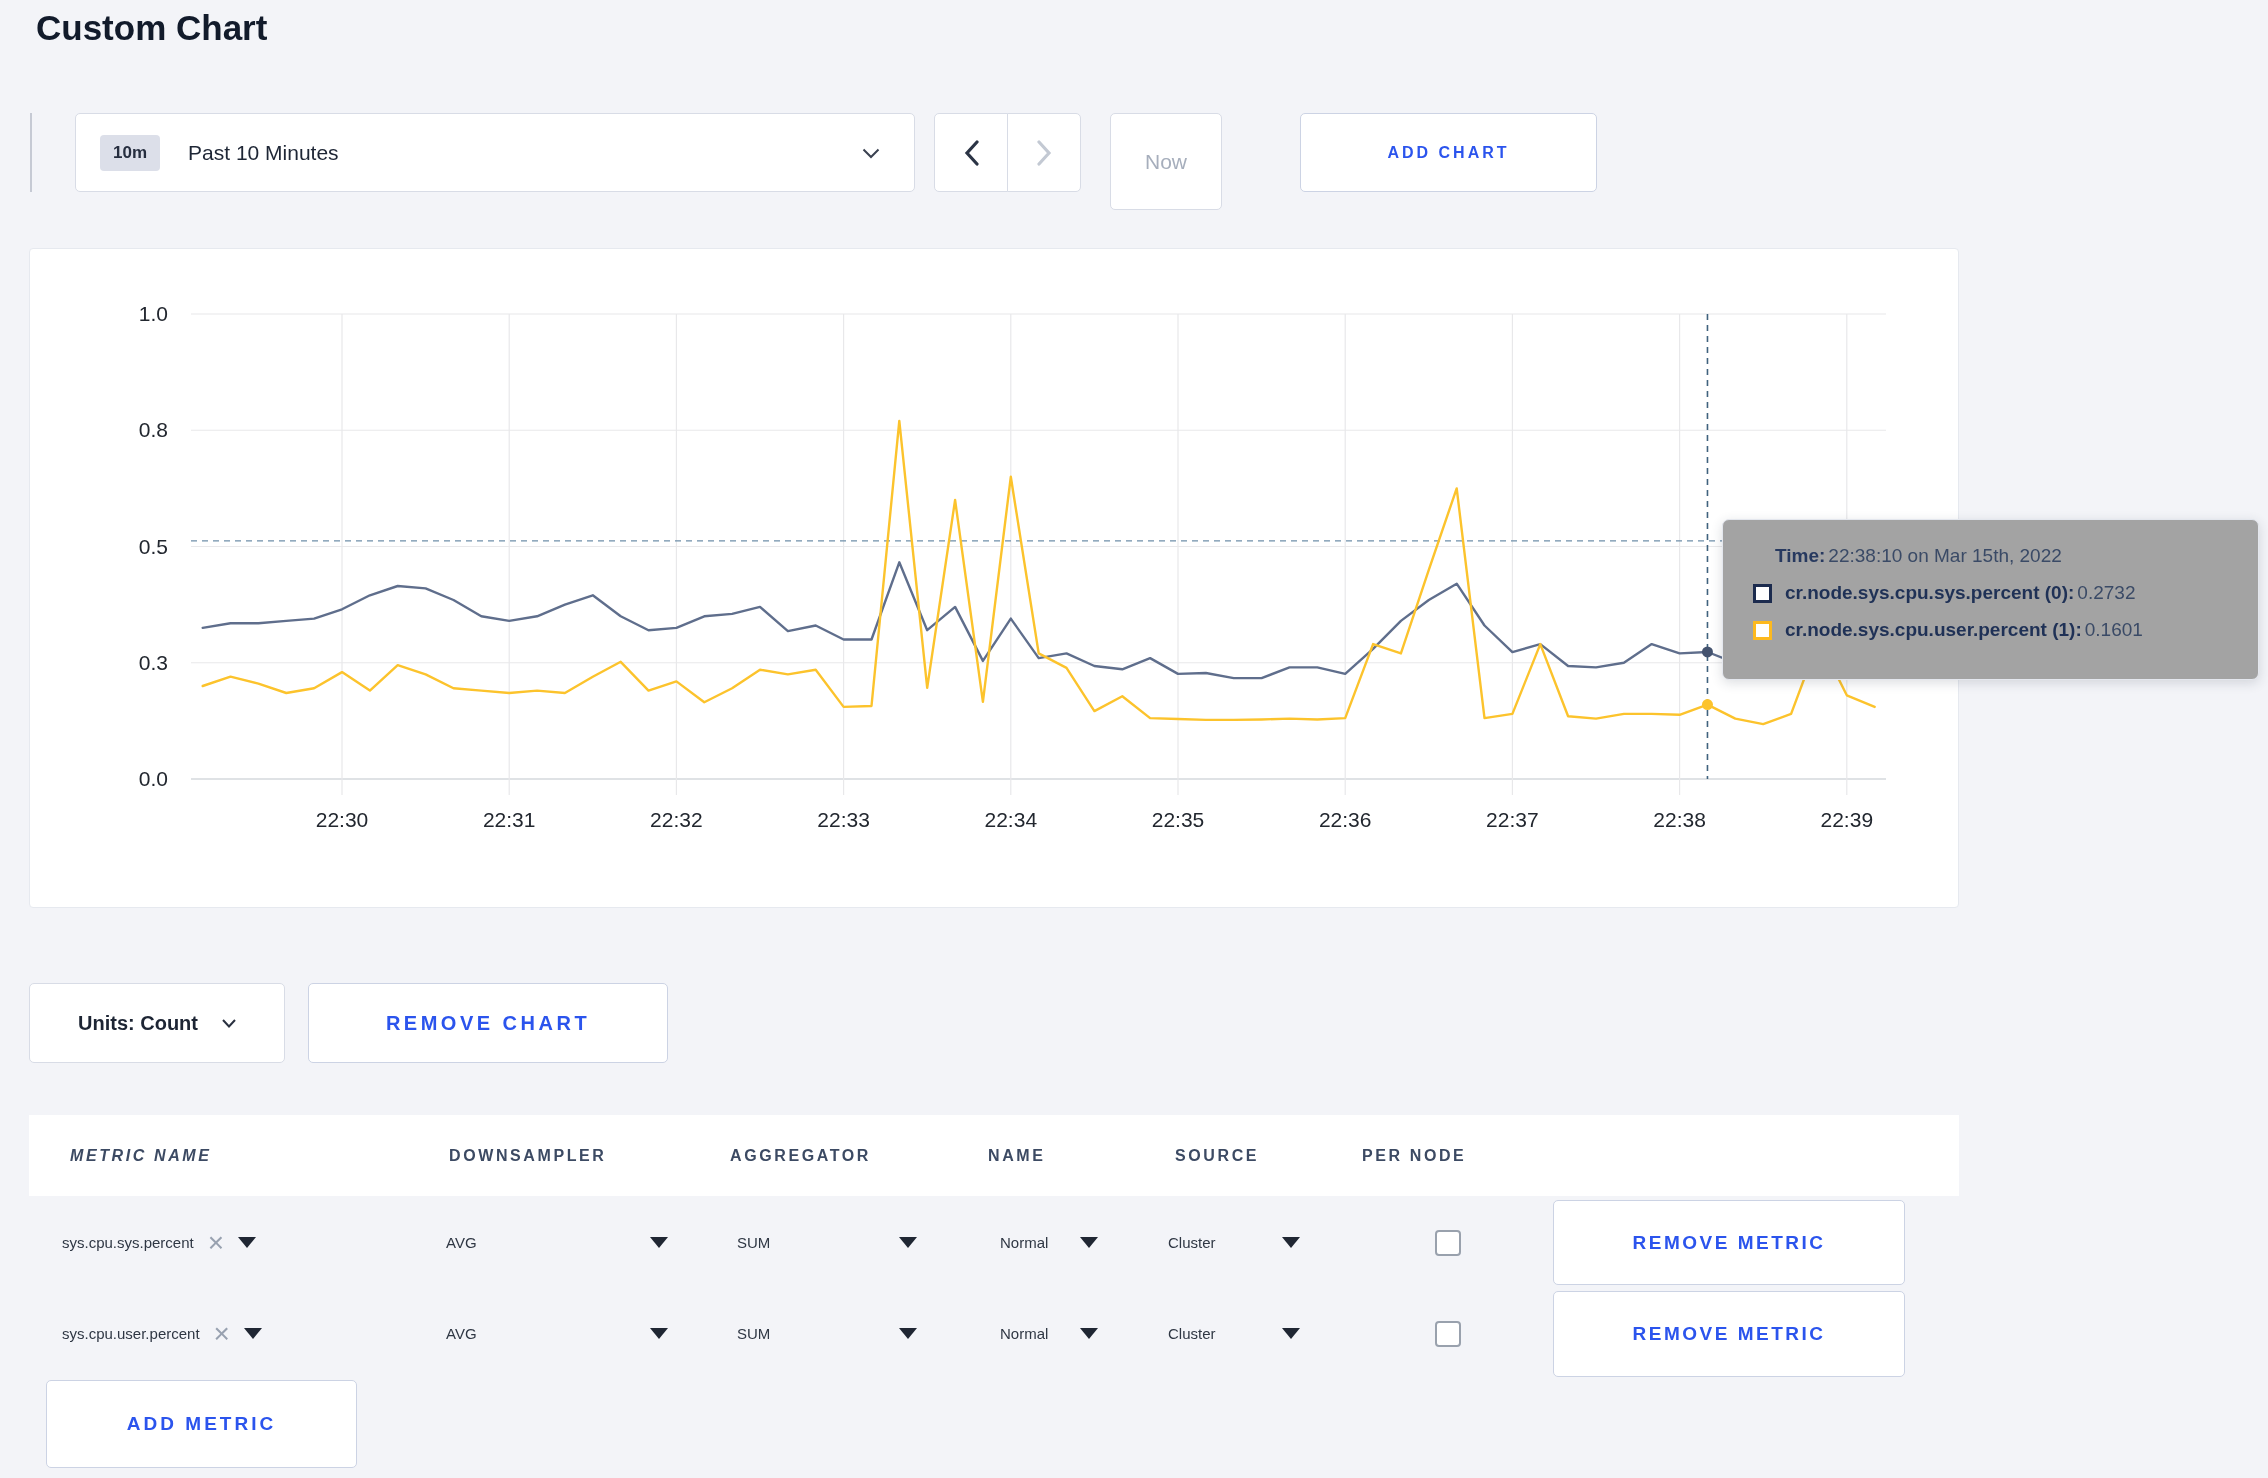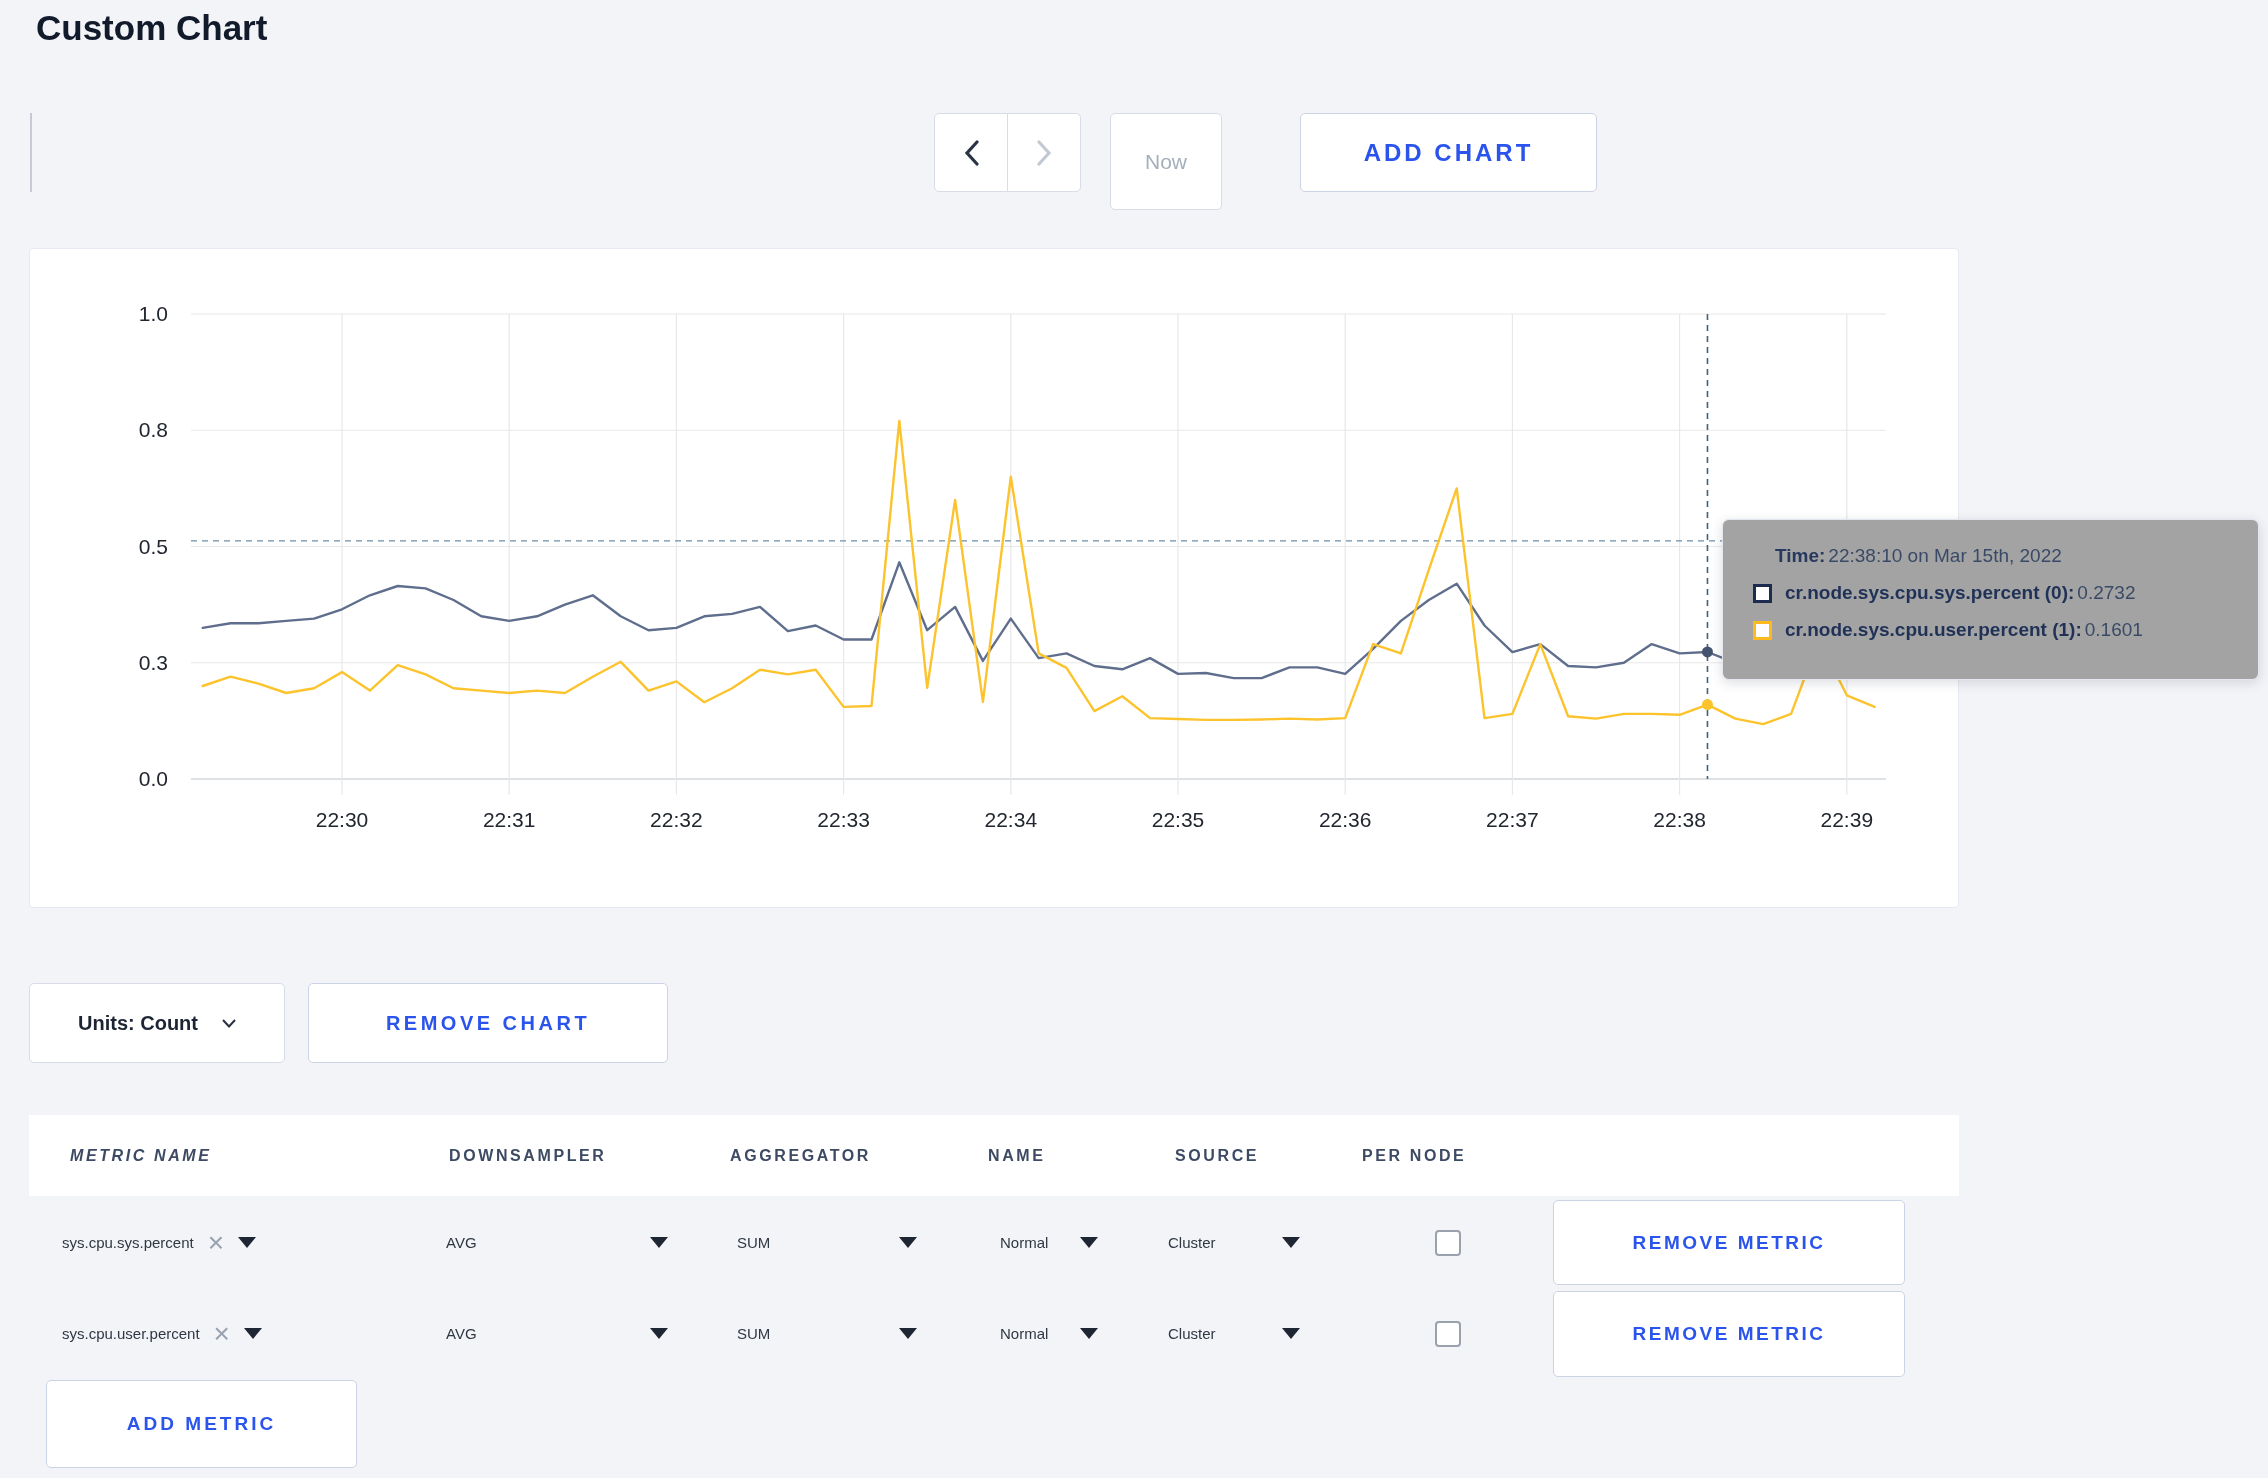--- a/index.html
+++ b/index.html
@@ -43,37 +43,44 @@
 </style>
 </head>
 <body>
 
 <div id="app">
 
   <h1 id="page-title" class="abs" style="left:36px;top:8px;">Custom Chart</h1>
 
   <div class="abs" style="left:30px;top:113px;width:2px;height:79px;background:#c6cad4;"></div>
 
+  <div class="abs btn" style="left:75px;top:113px;width:840px;height:79px;justify-content:flex-start;padding:0 24px;box-sizing:border-box;">
+    <span class="range-badge">10m</span>
+    <span class="range-label">Past 10 Minutes</span>
+    <svg class="abs" style="right:34px;top:34px;" width="18" height="11" viewBox="0 0 18 11">
+        <polyline points="1.5,1.5 9,9 16.5,1.5" fill="none" stroke="#3a4150" stroke-width="2"></polyline>
+      </svg>
+  </div>
 
   <div class="abs pager" style="left:934px;top:113px;height:79px;">
     <div class="btn" style="width:74px;height:79px;">
       <svg width="15" height="26" viewBox="0 0 15 26">
           <polyline points="13,2 3,13 13,24" fill="none" stroke="#2b3445" stroke-width="3.2" stroke-linecap="round"></polyline>
         </svg>
     </div>
     <div class="btn" style="width:74px;height:79px;">
       <svg width="15" height="26" viewBox="0 0 15 26">
           <polyline points="2,2 12,13 2,24" fill="none" stroke="#c3c9d3" stroke-width="3.2" stroke-linecap="round"></polyline>
         </svg>
     </div>
   </div>
 
   <div class="abs btn" style="left:1110px;top:113px;width:112px;height:97px;font-size:21px;color:#a6aebc;">Now</div>
 
-  <div class="abs btn btn-blue" style="left:1300px;top:113px;width:297px;height:79px;font-size:24px;">ADD CHART</div>
+  <div class="abs btn btn-blue" style="left:1300px;top:113px;width:297px;height:79px;font-size:16px;">ADD CHART</div>
 
   <div class="abs card" style="left:29px;top:248px;width:1930px;height:660px;border-radius:4px;">
     <svg id="chart-svg" width="1928" height="658" viewBox="0 0 1928 658">
         <g>
           <line x1="161" y1="530" x2="1856" y2="530" stroke="#d5d8dc" stroke-width="1.6"></line>
           <line x1="161" y1="413.75" x2="1856" y2="413.75" stroke="#e8e8ea" stroke-width="1.2"></line>
           <line x1="161" y1="297.5" x2="1856" y2="297.5" stroke="#e8e8ea" stroke-width="1.2"></line>
           <line x1="161" y1="181.25" x2="1856" y2="181.25" stroke="#e8e8ea" stroke-width="1.2"></line>
           <line x1="161" y1="65" x2="1856" y2="65" stroke="#e8e8ea" stroke-width="1.2"></line>
           <line x1="312" y1="65" x2="312" y2="546" stroke="#e8e8ea" stroke-width="1.2"></line>

